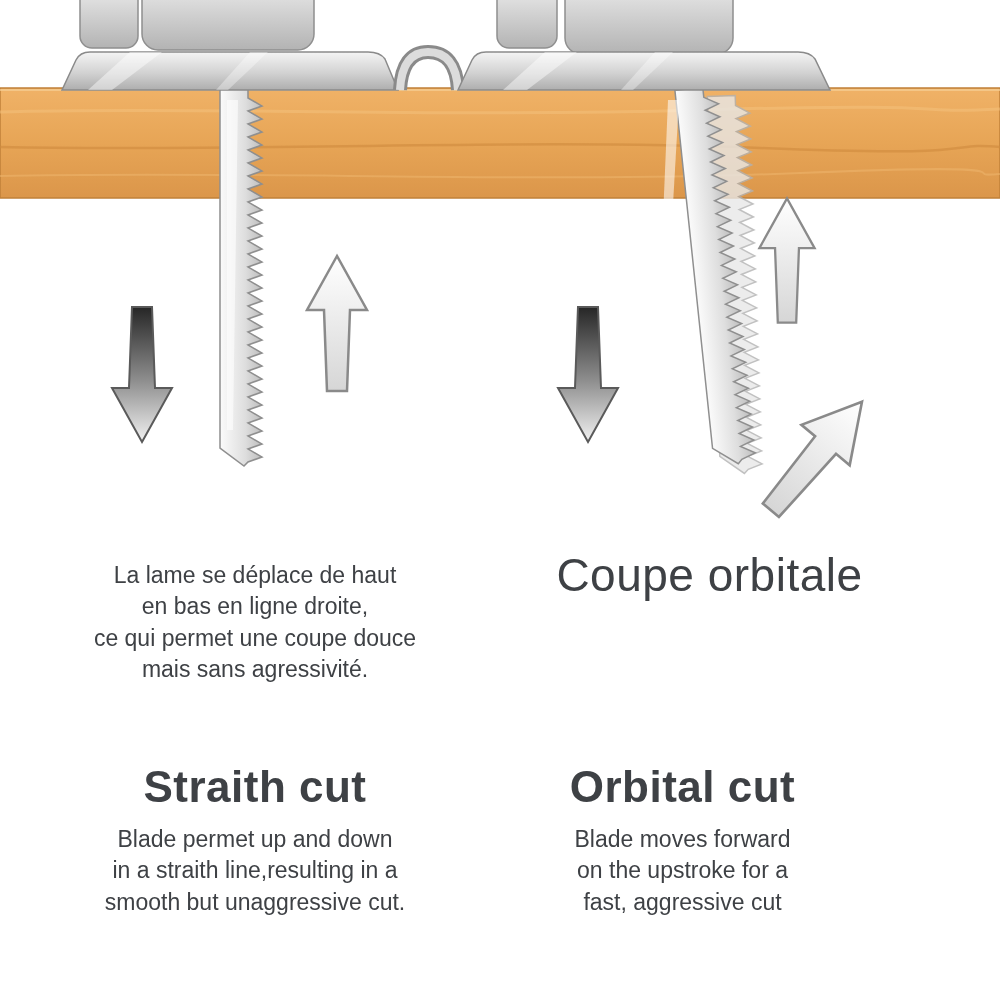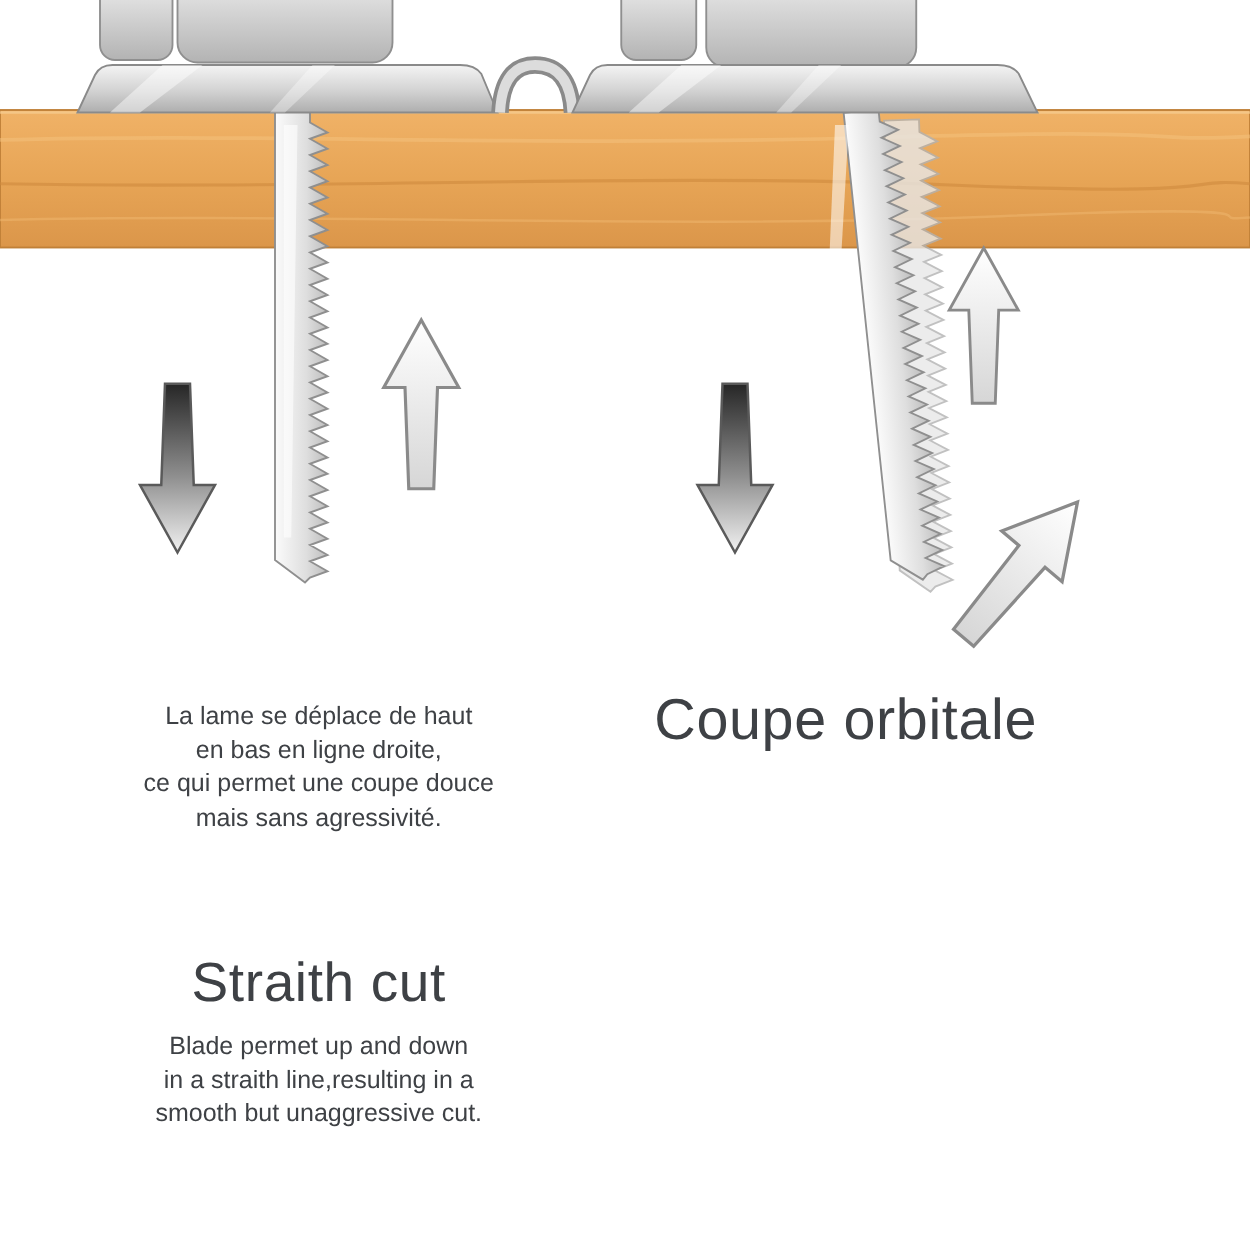--- a/index.html
+++ b/index.html
@@ -1,24 +1,24 @@
 <!DOCTYPE html>
 <html style="--background: #ffffff; --wood: #e9a95b; --wood_edge: #c08038; --metal: #cccccc; --outline: #8f8f8f; --arrow_dark: #2b2b2b; --text: #3e4145;"><head>
 <meta charset="utf-8">
 <style>
   html,body{margin:0;padding:0;background:#fff;}
   body{font-family:"Liberation Sans",sans-serif;color:var(--text,#3e4145);}
   .stage{position:relative;width:1000px;height:1000px;background:var(--background,#ffffff);overflow:hidden;}
   .diagram-svg{position:absolute;left:0;top:0;}
   .col{position:absolute;text-align:center;}
   .title-fr{font-size:46px;font-weight:400;letter-spacing:.5px;}
-  .title-en{font-size:44px;font-weight:400;letter-spacing:.5px;}
-  .desc{font-size:20px;line-height:1.36;margin-top:12px;white-space:pre-line;color:var(--text,#3e4145);}
+  .title-en{font-size:44px;font-weight:700;letter-spacing:.5px;}
+  .desc{font-size:23px;line-height:1.36;margin-top:12px;white-space:pre-line;color:var(--text,#3e4145);}
   #fr-left{left:35px;top:548px;width:440px;}
-  #fr-right{left:464px;top:548px;width:425px;}
+  #fr-right{left:497px;top:548px;width:425px;}
   #en-left{left:35px;top:762px;width:440px;}
   #en-right{left:470px;top:762px;width:425px;}
 </style>
 </head>
 <body>
 
 <div class="stage">
 
   <svg class="diagram-svg" width="1000" height="540" viewBox="0 0 1000 540" xmlns="http://www.w3.org/2000/svg">
     <defs>
@@ -108,14 +108,20 @@
     <div class="title-fr">Coupe orbitale</div>
   </div>
 
   <div class="col" id="en-left">
     <div class="title-en">Straith cut</div>
     <div class="desc">Blade permet up and down
 in a straith line,resulting in a
 smooth but unaggressive cut.</div>
   </div>
 
+  <div class="col" id="en-right">
+    <div class="title-en">Orbital cut</div>
+    <div class="desc">Blade moves forward
+on the upstroke for a
+fast, aggressive cut</div>
+  </div>
 
 </div>
 
 </body></html>

